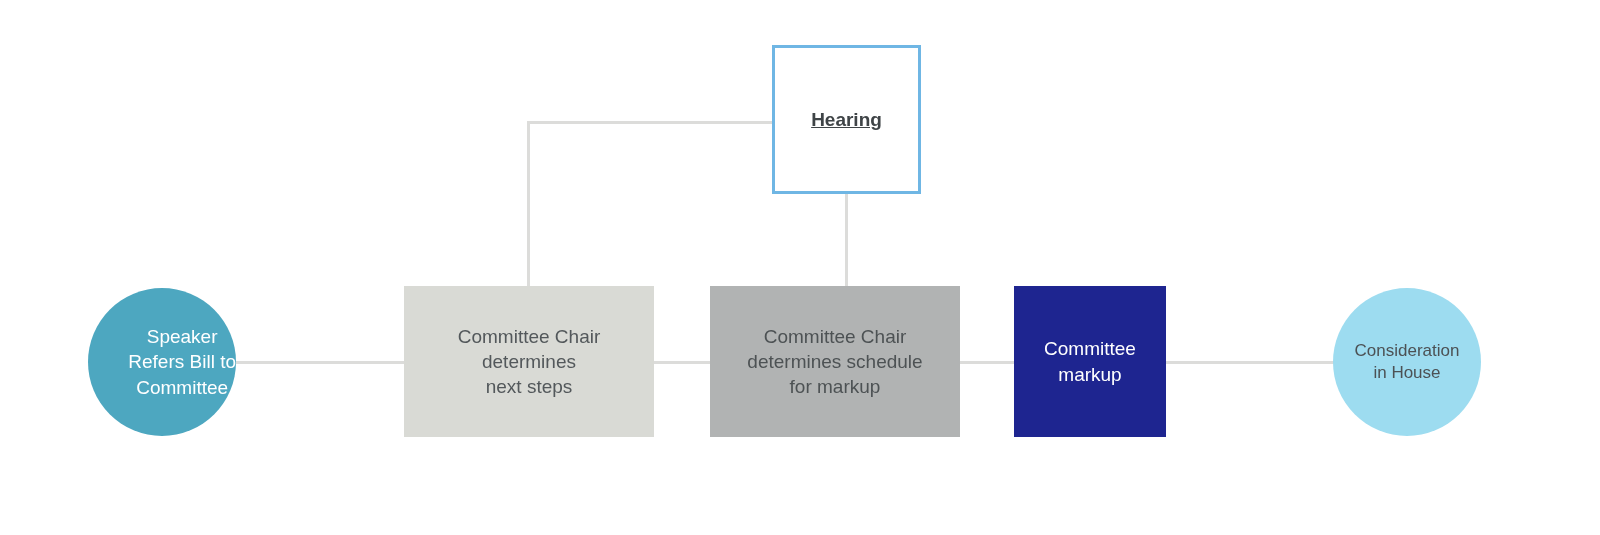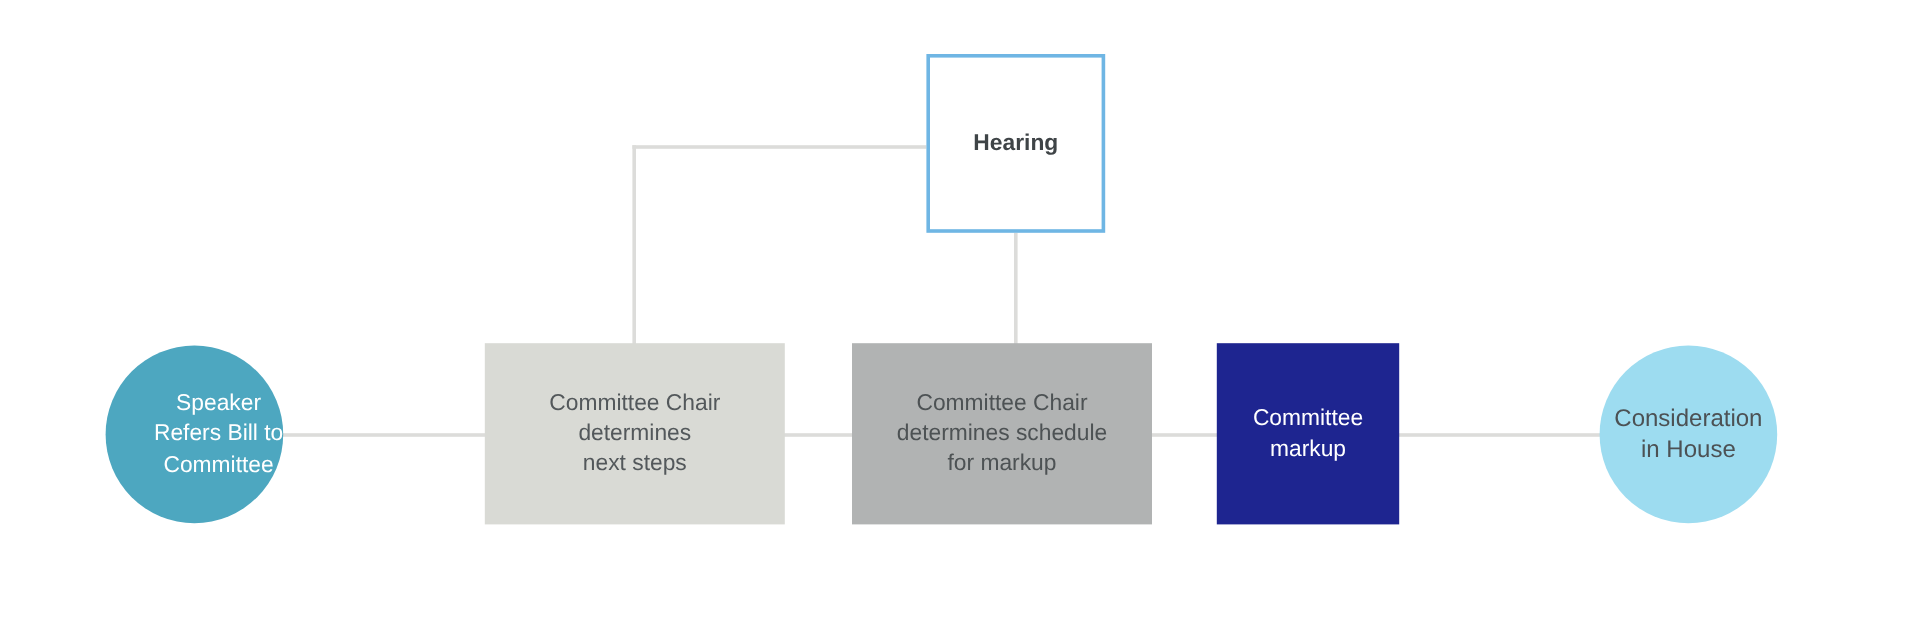--- a/index.html
+++ b/index.html
@@ -67,21 +67,21 @@
     font-size: 19px;
     justify-content: flex-end;
   }
   #node-consideration-in-house {
     left: 1333px;
     top: 288px;
     width: 148px;
     height: 148px;
     background: #9ddcf0;
     color: #4c5154;
-    font-size: 20px;
+    font-size: 17px;
   }
 
   
   #node-chair-next-steps {
     left: 404px;
     top: 286px;
     width: 250px;
     height: 151px;
     background: #d9dad5;
     color: #53585b;
@@ -110,20 +110,21 @@
   #node-hearing {
     left: 772px;
     top: 45px;
     width: 149px;
     height: 149px;
     background: #ffffff;
     border: 3px solid #6fb6e4;
     color: #3f4447;
     font-size: 19px;
     font-weight: bold;
+    text-decoration: underline;
   }
 </style>
 </head>
 <body>
 
 <div id="diagram">
 
   <div class="conn conn-h conn-start-to-box1"></div>
   <div class="conn conn-h conn-box1-to-box2"></div>
   <div class="conn conn-h conn-box2-to-box3"></div>

